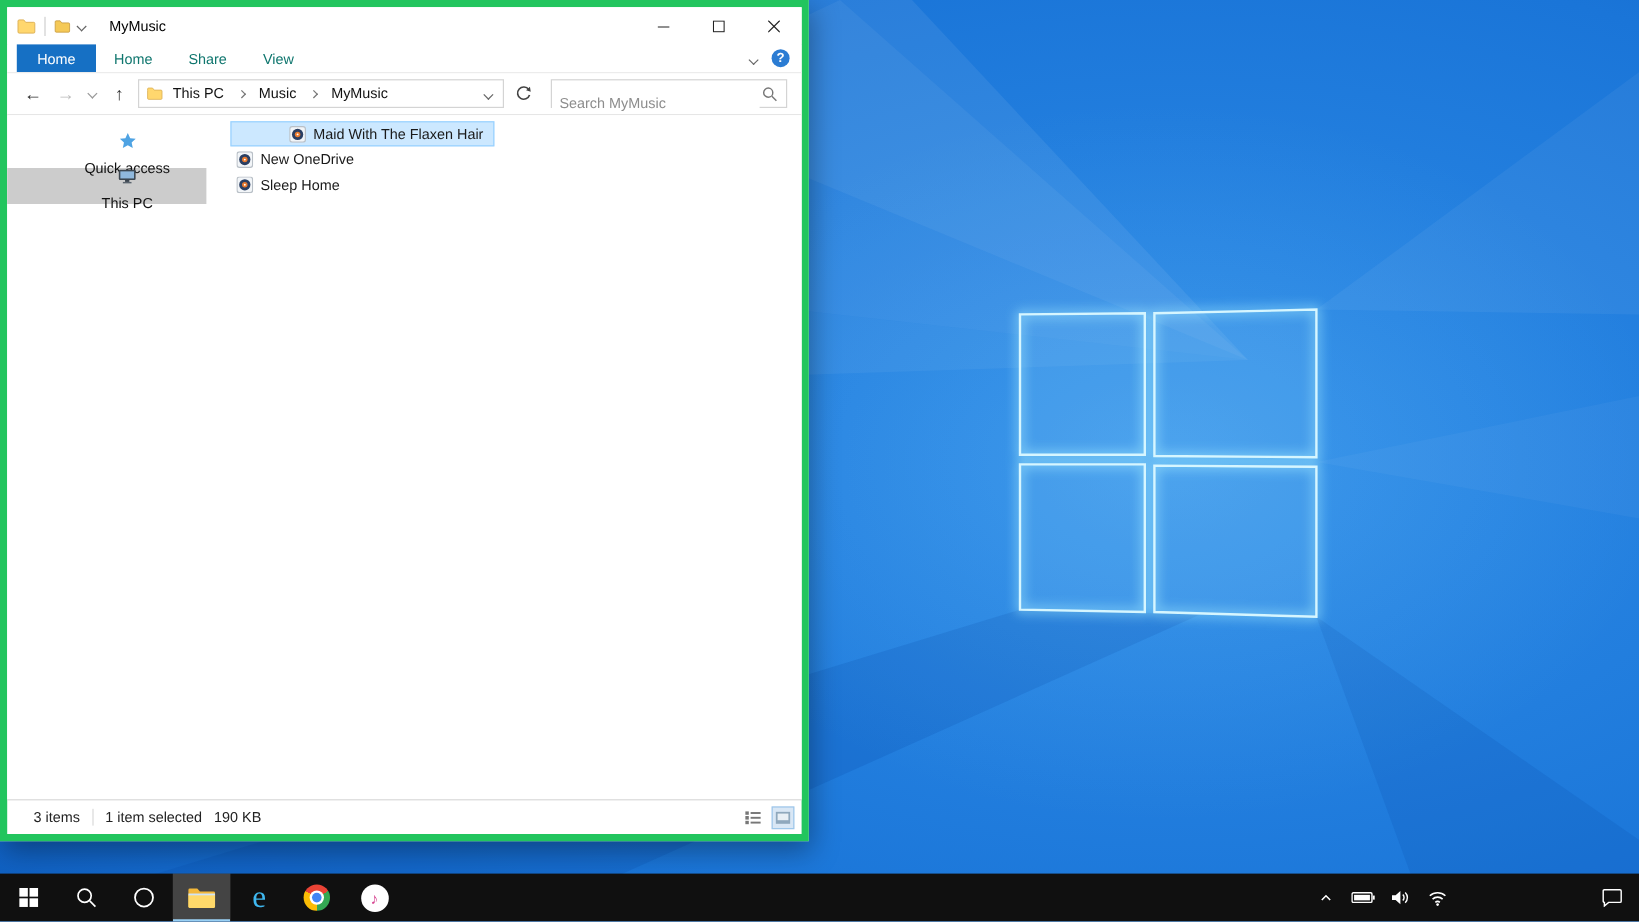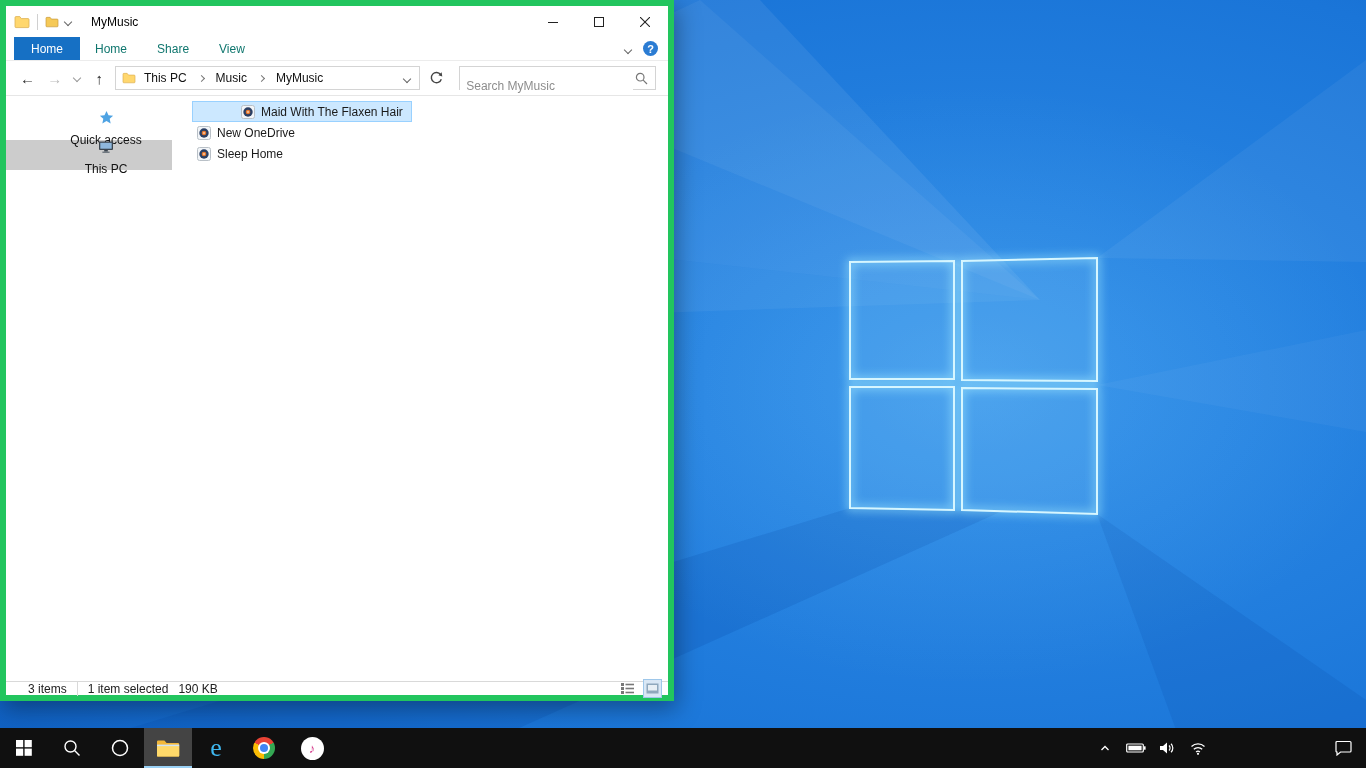--- a/index.html
+++ b/index.html
@@ -57,21 +57,21 @@
   .side-item.selected { background:#cccccc; }
   .side-label { font-size:12px; color:#111; }
   .side-icon { width:18px; display:flex; justify-content:center; }
 
   .content { flex:1; padding:5px 0 0 20px; }
   .file-row { height:21px; display:flex; align-items:center; gap:6px; padding:0 8px 0 4px;
     width:fit-content; border:1px solid transparent; }
   .file-row.selected { background:#cce8ff; border-color:#99d1ff;padding-left:48px; }
   .file-name { white-space:nowrap; }
 
-  .statusbar { height:14px; flex:0 0 auto; border-top:1px solid #d9d9d9; display:flex;
+  .statusbar { height:29px; flex:0 0 auto; border-top:1px solid #d9d9d9; display:flex;
     align-items:center; padding:0 6px 0 22px; font-size:12px; color:#222; gap:10px; }
   .status-div { width:1px; height:14px; background:#d9d9d9; }
   .view-toggles { margin-left:auto; display:flex; gap:6px; }
   .vt { width:19px; height:19px; display:flex; align-items:center; justify-content:center;
     border:1px solid transparent; }
   .vt.active { background:#d9e7f5; border-color:#9ec7ea; }
 
   
   .taskbar { position:absolute; left:0; bottom:0; width:1366px; height:40px; background:#101010;
     display:flex; align-items:stretch; z-index:10; }

